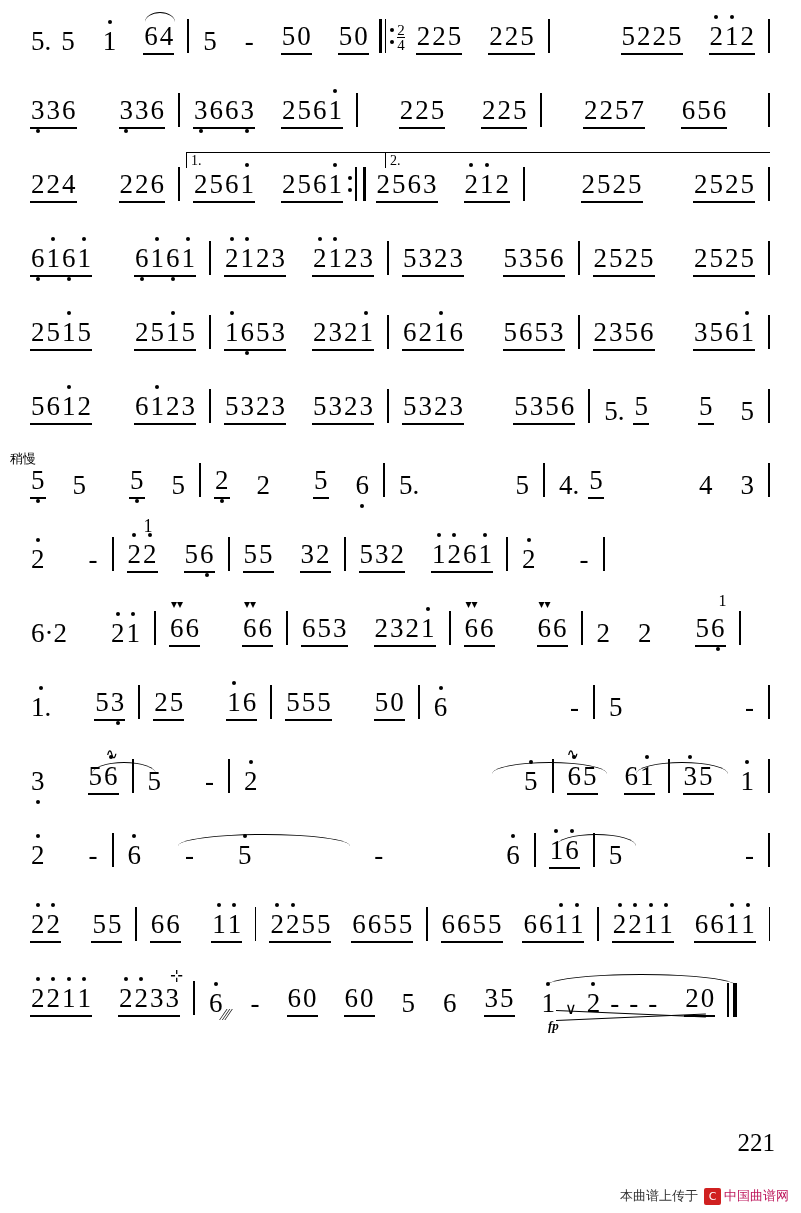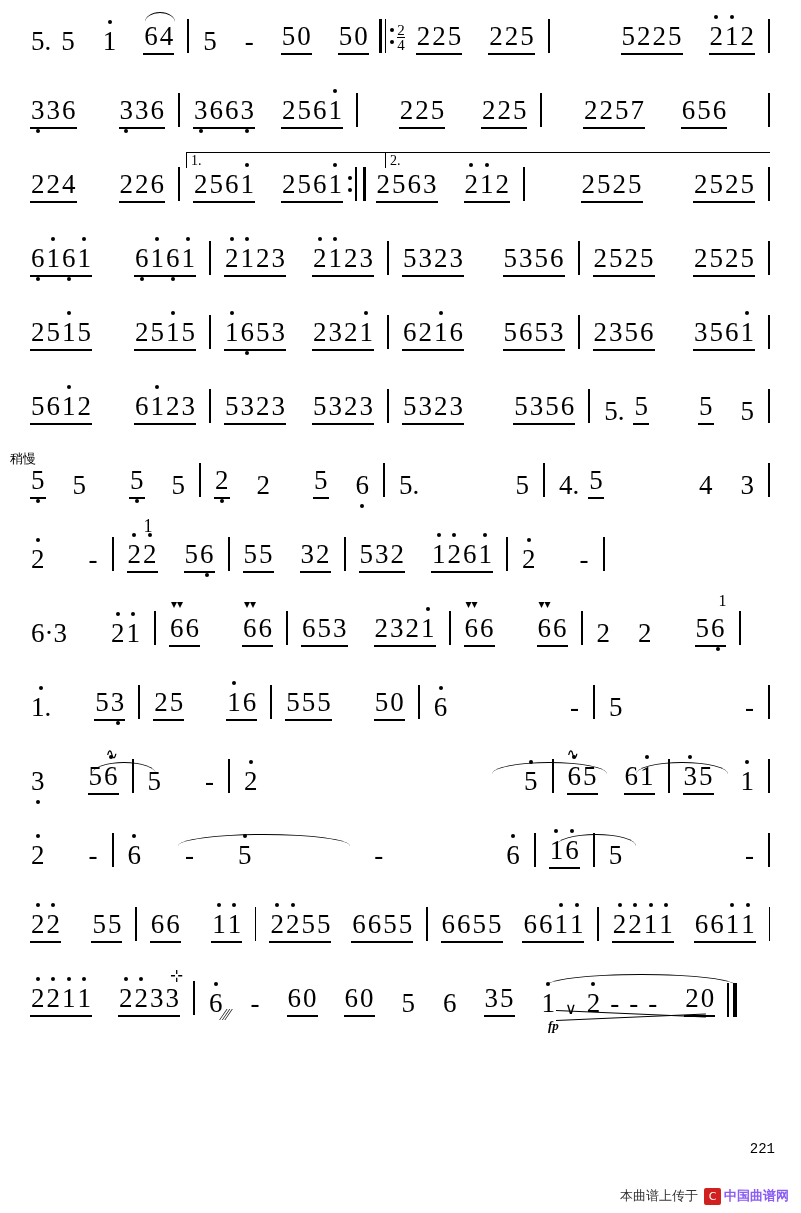--- a/index.html
+++ b/index.html
@@ -153,38 +153,38 @@
   .dyn{
     position:absolute;
     font-family:"Liberation Serif",serif;
     font-style:italic;
     font-weight:bold;
     font-size:13px;
   }
   .pagenum{
     position:absolute;
     right:26px;bottom:56px;
-    font-size:14px;
-    font-family:Liberation Mono, monospace;
+    font-size:25px;
+    font-family:Liberation Serif, serif;
   }
   .credit{
     position:absolute;
     right:12px;bottom:8px;
     display:flex;align-items:center;
     font-family:"DejaVu Sans", sans-serif;
     font-size:13px;color:#333;
   }
   .credit .logo{
     display:inline-block;
     width:17px;height:17px;
     background:#d02020;color:#fff;
     font-size:11px;line-height:17px;text-align:center;
     margin:0 3px 0 6px;border-radius:2px;
   }
-  .credit .site{color:#8b5cf6;font-weight:bold;}
+  .credit .site{color:#be185d;font-weight:normal;}
   .hairpin{
     position:absolute;
     width:120px;height:12px;
   }
   .hairpin::before,.hairpin::after{
     content:"";position:absolute;left:0;width:100%;border-top:1.2px solid #000;
     transform-origin:left center;
   }
   .hairpin::before{top:0;transform:rotate(2.5deg);}
   .hairpin::after{top:10px;transform:rotate(-2.5deg);}
@@ -686,21 +686,21 @@
       <span class="grp">
           <span class="n">-</span>
         </span>
       <span class="bar"></span>
     </div>
   </div>
 
   <div class="system">
     <div class="row">
       <span class="grp">
-          <span class="n">6·3</span>
+          <span class="n">6·2</span>
         </span>
       <span class="spacer-lg"></span>
       <span class="grp">
           <span class="n up">2</span>
           <span class="n up">1</span>
         </span>
       <span class="bar"></span>
       <span class="grp b1" style="position:relative;">
           <span class="n">6</span>
           <span class="n">6</span>

